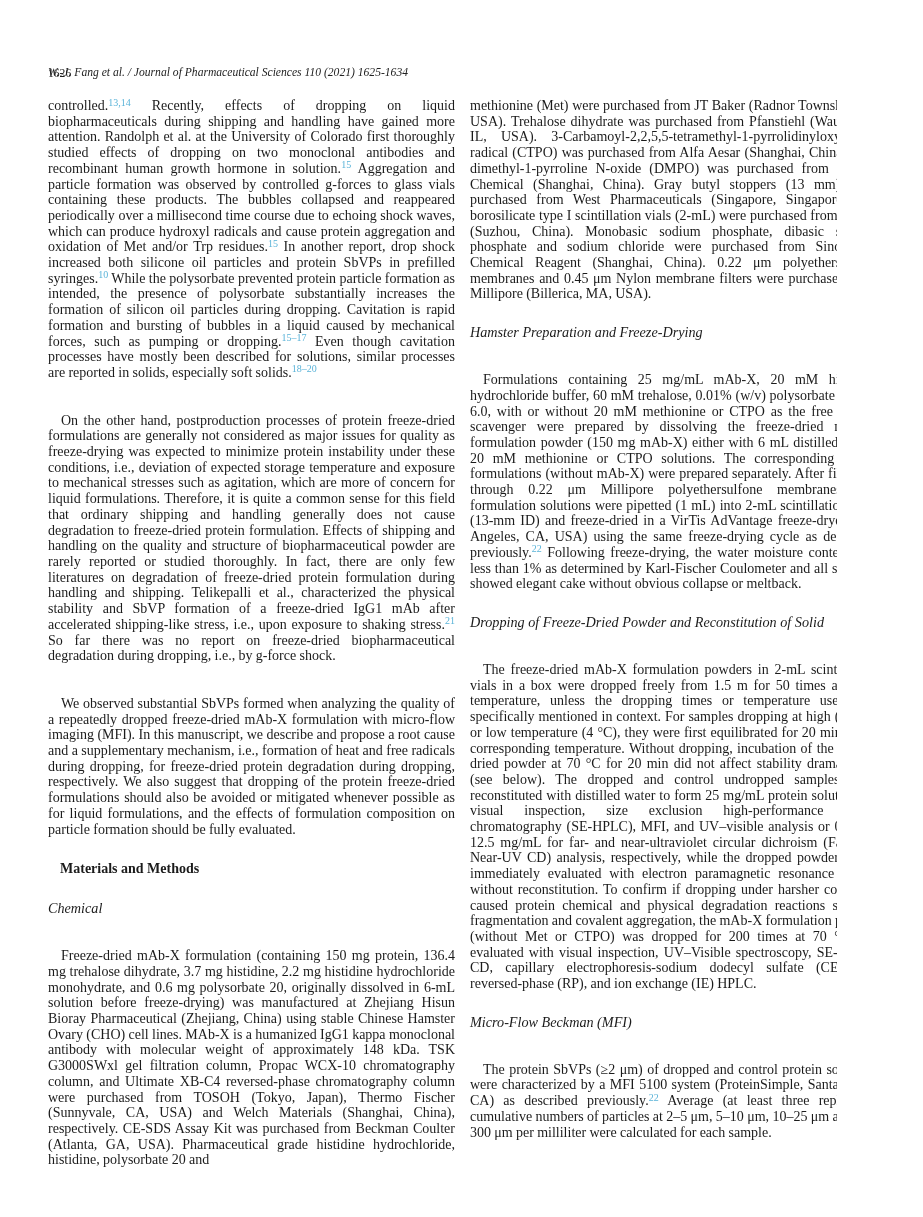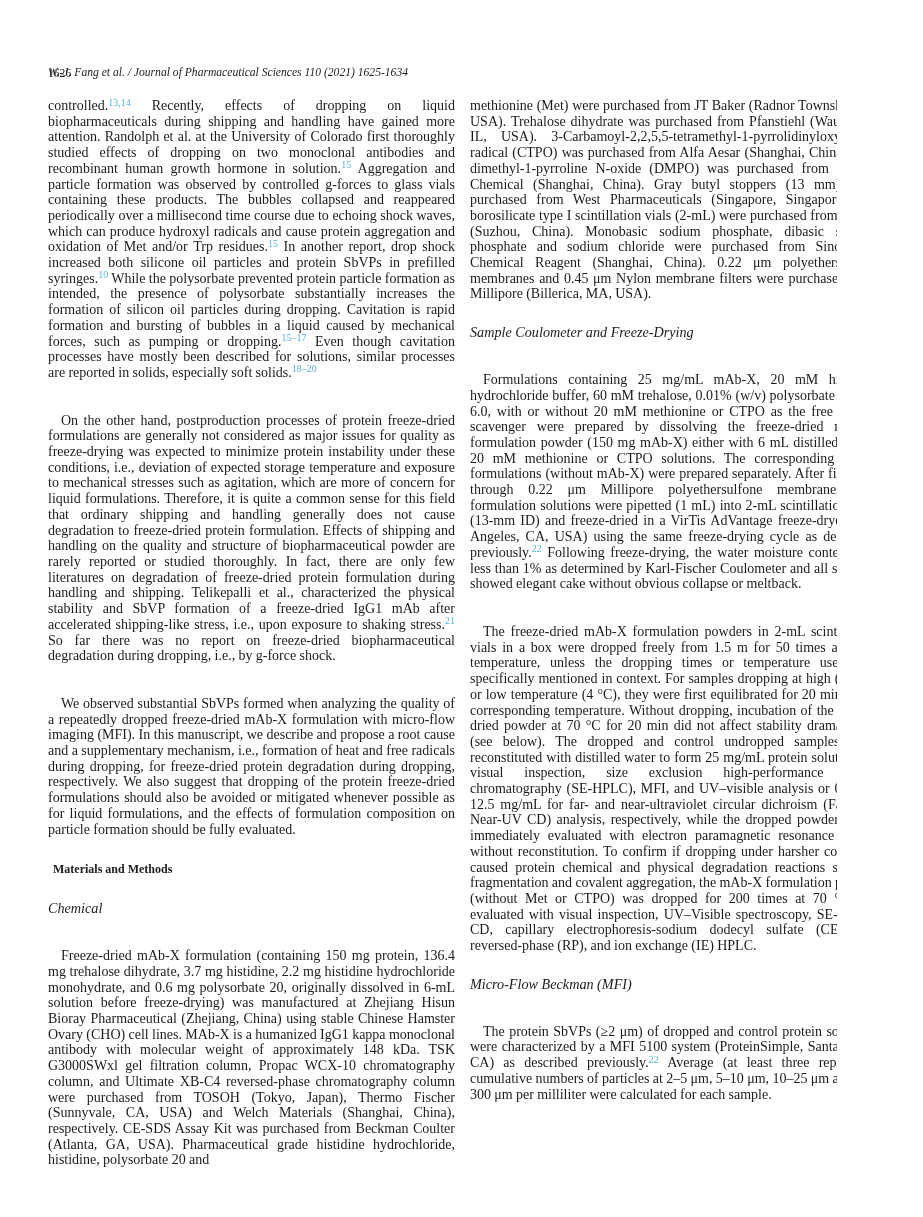--- a/index.html
+++ b/index.html
@@ -46,23 +46,23 @@
     font-size: 14px;
     line-height: 15.7px;
     text-align: justify;
     hyphens: auto;
     -webkit-hyphens: auto;
     word-spacing: -0.2px;
   }
   .para.indent { text-indent: 13px; margin-top: 32px; }
   .h-section {
     font-weight: bold;
-    font-size: 12px;
+    font-size: 14px;
     line-height: 16px;
-    margin: 24px 0 23px 5px;
+    margin: 24px 0 23px 12px;
   }
   .h-sub {
     font-style: italic;
     font-size: 14.2px;
     line-height: 16px;
     margin: 22px 0 22px 0;
   }
   sup.ref {
     font-size: 10px;
     line-height: 0;
@@ -85,20 +85,21 @@
     <div class="col">
         <p class="para">controlled.<sup class="ref">13,14</sup> Recently, effects of dropping on liquid biopharmaceuticals during shipping and handling have gained more attention. Randolph et al. at the University of Colorado first thoroughly studied effects of dropping on two monoclonal antibodies and recombinant human growth hormone in solution.<sup class="ref">15</sup> Aggregation and particle formation was observed by controlled g-forces to glass vials containing these products. The bubbles collapsed and reappeared periodically over a millisecond time course due to echoing shock waves, which can produce hydroxyl radicals and cause protein aggregation and oxidation of Met and/or Trp residues.<sup class="ref">15</sup> In another report, drop shock increased both silicone oil particles and protein SbVPs in prefilled syringes.<sup class="ref">10</sup> While the polysorbate prevented protein particle formation as intended, the presence of polysorbate substantially increases the formation of silicon oil particles during dropping. Cavitation is rapid formation and bursting of bubbles in a liquid caused by mechanical forces, such as pumping or dropping.<sup class="ref">15–17</sup> Even though cavitation processes have mostly been described for solutions, similar processes are reported in solids, especially soft solids.<sup class="ref">18–20</sup></p>
         <p class="para indent">On the other hand, postproduction processes of protein freeze-dried formulations are generally not considered as major issues for quality as freeze-drying was expected to minimize protein instability under these conditions, i.e., deviation of expected storage temperature and exposure to mechanical stresses such as agitation, which are more of concern for liquid formulations. Therefore, it is quite a common sense for this field that ordinary shipping and handling generally does not cause degradation to freeze-dried protein formulation. Effects of shipping and handling on the quality and structure of biopharmaceutical powder are rarely reported or studied thoroughly. In fact, there are only few literatures on degradation of freeze-dried protein formulation during handling and shipping. Telikepalli et al., characterized the physical stability and SbVP formation of a freeze-dried IgG1 mAb after accelerated shipping-like stress, i.e., upon exposure to shaking stress.<sup class="ref">21</sup> So far there was no report on freeze-dried biopharmaceutical degradation during dropping, i.e., by g-force shock.</p>
         <p class="para indent">We observed substantial SbVPs formed when analyzing the quality of a repeatedly dropped freeze-dried mAb-X formulation with micro-flow imaging (MFI). In this manuscript, we describe and propose a root cause and a supplementary mechanism, i.e., formation of heat and free radicals during dropping, for freeze-dried protein degradation during dropping, respectively. We also suggest that dropping of the protein freeze-dried formulations should also be avoided or mitigated whenever possible as for liquid formulations, and the effects of formulation composition on particle formation should be fully evaluated.</p>
         <div class="h-section">Materials and Methods</div>
         <div class="h-sub">Chemical</div>
         <p class="para indent">Freeze-dried mAb-X formulation (containing 150 mg protein, 136.4 mg trehalose dihydrate, 3.7 mg histidine, 2.2 mg histidine hydrochloride monohydrate, and 0.6 mg polysorbate 20, originally dissolved in 6-mL solution before freeze-drying) was manufactured at Zhejiang Hisun Bioray Pharmaceutical (Zhejiang, China) using stable Chinese Hamster Ovary (CHO) cell lines. MAb-X is a humanized IgG1 kappa monoclonal antibody with molecular weight of approximately 148 kDa. TSK G3000SWxl gel filtration column, Propac WCX-10 chromatography column, and Ultimate XB-C4 reversed-phase chromatography column were purchased from TOSOH (Tokyo, Japan), Thermo Fischer (Sunnyvale, CA, USA) and Welch Materials (Shanghai, China), respectively. CE-SDS Assay Kit was purchased from Beckman Coulter (Atlanta, GA, USA). Pharmaceutical grade histidine hydrochloride, histidine, polysorbate 20 and</p>
       </div>
     <div class="col">
         <p class="para">methionine (Met) were purchased from JT Baker (Radnor Township, IL, USA). Trehalose dihydrate was purchased from Pfanstiehl (Waukegan, IL, USA). 3-Carbamoyl-2,2,5,5-tetramethyl-1-pyrrolidinyloxy free radical (CTPO) was purchased from Alfa Aesar (Shanghai, China). 5,5-dimethyl-1-pyrroline N-oxide (DMPO) was purchased from Energy Chemical (Shanghai, China). Gray butyl stoppers (13 mm) were purchased from West Pharmaceuticals (Singapore, Singapore) and borosilicate type I scintillation vials (2-mL) were purchased from Schott (Suzhou, China). Monobasic sodium phosphate, dibasic sodium phosphate and sodium chloride were purchased from Sinopharm Chemical Reagent (Shanghai, China). 0.22 μm polyethersulfone membranes and 0.45 μm Nylon membrane filters were purchased from Millipore (Billerica, MA, USA).</p>
-        <div class="h-sub">Sample Coulometer and Freeze-Drying</div>
+        <div class="h-sub">Hamster Preparation and Freeze-Drying</div>
         <p class="para indent">Formulations containing 25 mg/mL mAb-X, 20 mM histidine hydrochloride buffer, 60 mM trehalose, 0.01% (w/v) polysorbate 20, pH 6.0, with or without 20 mM methionine or CTPO as the free radical scavenger were prepared by dissolving the freeze-dried mAb-X formulation powder (150 mg mAb-X) either with 6 mL distilled water, 20 mM methionine or CTPO solutions. The corresponding buffer formulations (without mAb-X) were prepared separately. After filtration through 0.22 μm Millipore polyethersulfone membranes, the formulation solutions were pipetted (1 mL) into 2-mL scintillation vials (13-mm ID) and freeze-dried in a VirTis AdVantage freeze-dryer (Los Angeles, CA, USA) using the same freeze-drying cycle as described previously.<sup class="ref">22</sup> Following freeze-drying, the water moisture content was less than 1% as determined by Karl-Fischer Coulometer and all samples showed elegant cake without obvious collapse or meltback.</p>
+        <div class="h-sub">Dropping of Freeze-Dried Powder and Reconstitution of Solid</div>
         <p class="para indent">The freeze-dried mAb-X formulation powders in 2-mL scintillation vials in a box were dropped freely from 1.5 m for 50 times at room temperature, unless the dropping times or temperature used was specifically mentioned in context. For samples dropping at high (70 °C) or low temperature (4 °C), they were first equilibrated for 20 min at the corresponding temperature. Without dropping, incubation of the freeze-dried powder at 70 °C for 20 min did not affect stability dramatically (see below). The dropped and control undropped samples were reconstituted with distilled water to form 25 mg/mL protein solution for visual inspection, size exclusion high-performance liquid chromatography (SE-HPLC), MFI, and UV–visible analysis or 0.2 and 12.5 mg/mL for far- and near-ultraviolet circular dichroism (Far- and Near-UV CD) analysis, respectively, while the dropped powders were immediately evaluated with electron paramagnetic resonance (EPR) without reconstitution. To confirm if dropping under harsher condition caused protein chemical and physical degradation reactions such as fragmentation and covalent aggregation, the mAb-X formulation powder (without Met or CTPO) was dropped for 200 times at 70 °C and evaluated with visual inspection, UV–Visible spectroscopy, SE-HPLC, CD, capillary electrophoresis-sodium dodecyl sulfate (CE-SDS), reversed-phase (RP), and ion exchange (IE) HPLC.</p>
         <div class="h-sub">Micro-Flow Beckman (MFI)</div>
         <p class="para indent">The protein SbVPs (≥2 μm) of dropped and control protein solutions were characterized by a MFI 5100 system (ProteinSimple, Santa Clara, CA) as described previously.<sup class="ref">22</sup> Average (at least three replicates) cumulative numbers of particles at 2–5 μm, 5–10 μm, 10–25 μm and 25–300 μm per milliliter were calculated for each sample.</p>
       </div>
   </div>
 </div>
 
 </body></html>

